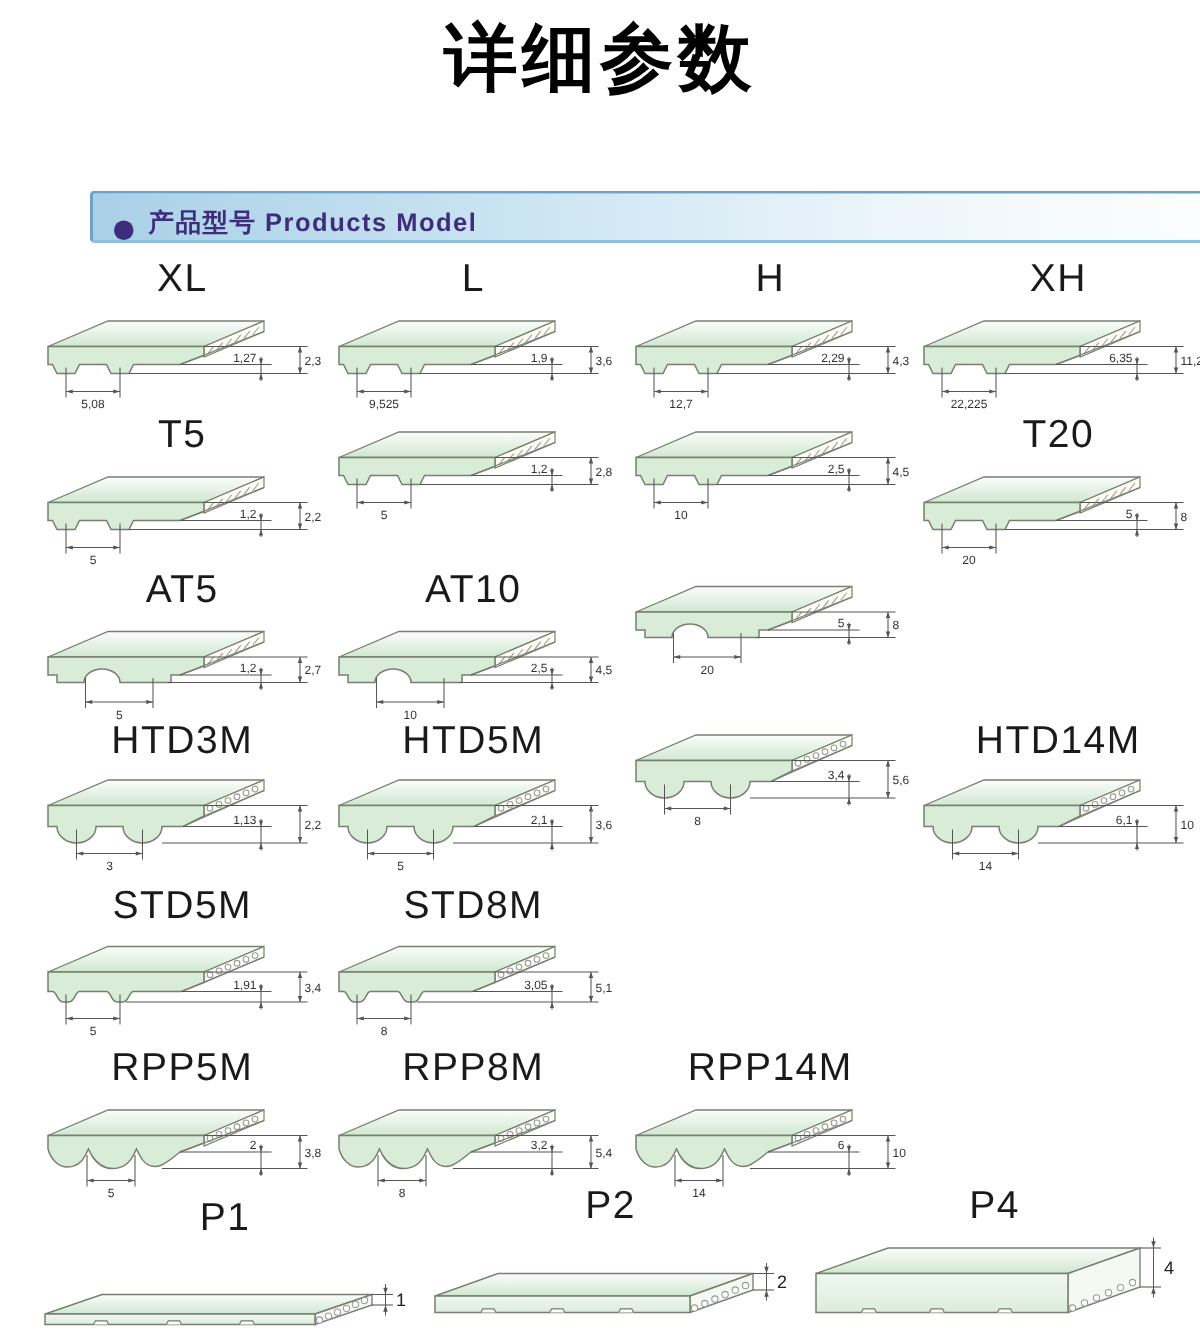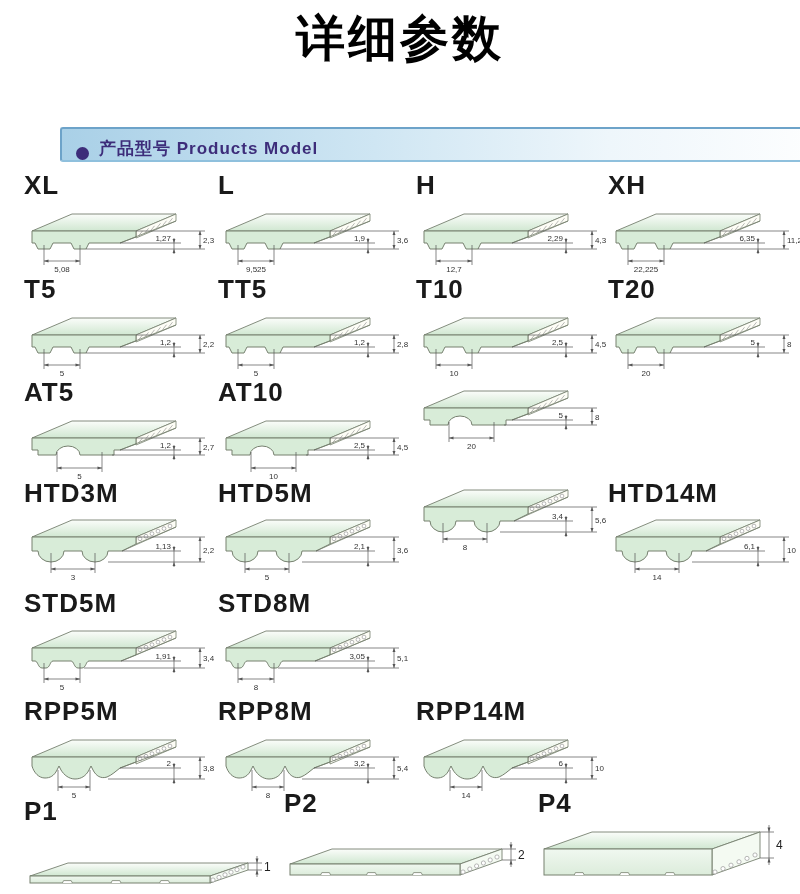--- a/index.html
+++ b/index.html
@@ -9,21 +9,21 @@
          font-size:49px;font-weight:700;color:#000;letter-spacing:3px;
          font-family:"Liberation Sans",sans-serif;}
   .section-bar{position:absolute;left:16px;top:127px;width:782px;height:31px;
        background:linear-gradient(to right,#a9d0e7 0%,#cfe6f3 40%,#eef6fb 70%,#ffffff 100%);
        border-top:2px solid #6da3c9;border-bottom:2px solid #8fc0dd;border-left:2px solid #6da3c9;
        border-radius:3px 0 0 3px;display:flex;align-items:flex-end;margin-left:44px;}
   .bullet{display:inline-block;width:13px;height:13px;border-radius:50%;
           background:#3d2d7a;margin:0 10px 0 14px;flex:0 0 auto;}
   .section-text{font-size:17px;font-weight:700;color:#3d2d7a;letter-spacing:1px;}
   .cell{position:absolute;}
-  .mlabel{font-size:26px;font-weight:700;color:#1a1a1a;letter-spacing:1px;height:30px;}
+  .mlabel{font-size:26px;font-weight:400;color:#1a1a1a;letter-spacing:1px;height:30px;text-align:center;}
   svg.diag{display:block;margin-top:1px;overflow:visible;}
   svg text{font-family:"Liberation Sans",sans-serif;font-size:8px;fill:#333;}
   svg text.big{font-size:12px;fill:#222;}
 </style>
 </head>
 <body>
 
 <svg width="0" height="0" style="position:absolute" aria-hidden="true">
   <defs>
     <linearGradient id="gtop" x1="0" y1="0" x2="0" y2="1">
@@ -199,21 +199,20 @@
       <polygon points="150,42 148.6,38 151.4,38" fill="#555555"></polygon>
       <polygon points="150,48 148.6,52 151.4,52" fill="#555555"></polygon>
       <text x="147" y="40" text-anchor="end">1,2</text>
       <line x1="176" y1="30" x2="176" y2="48" stroke="#555555" stroke-width="0.7"></line>
       <polygon points="176,30 174.5,34 177.5,34" fill="#555555"></polygon>
       <polygon points="176,48 174.5,44 177.5,44" fill="#555555"></polygon>
       <text x="179" y="42" text-anchor="start">2,2</text>
     </svg>
   </div>
 <div class="cell" style="left:218px;top:274px">
-    <div class="mlabel">TT5</div>
     <svg class="diag" width="195" height="78" viewBox="0 0 195 78">
       <polygon points="8,30 112,30 152,13 48,13" fill="url(#gtop)" stroke="#76806f" stroke-width="0.9"></polygon>
       <polygon points="112,30 152,13 152,20 112,37" fill="#fdfdf6" stroke="#76806f" stroke-width="0.8"></polygon>
       <line x1="114.5" y1="34.9375" x2="118.5" y2="29.9375" stroke="#999" stroke-width="0.7"></line>
       <line x1="120.5" y1="32.3875" x2="124.5" y2="27.3875" stroke="#999" stroke-width="0.7"></line>
       <line x1="126.5" y1="29.8375" x2="130.5" y2="24.8375" stroke="#999" stroke-width="0.7"></line>
       <line x1="132.5" y1="27.2875" x2="136.5" y2="22.2875" stroke="#999" stroke-width="0.7"></line>
       <line x1="138.5" y1="24.7375" x2="142.5" y2="19.7375" stroke="#999" stroke-width="0.7"></line>
       <line x1="144.5" y1="22.1875" x2="148.5" y2="17.1875" stroke="#999" stroke-width="0.7"></line>
       <path d="M8,30 L112,30 L112,36 L96,42 L65,42 L62,48 L50,48 L47,42 L29,42 L26,48 L14,48 L11,42 L8,42 Z" fill="#d8ecd8" stroke="#76806f" stroke-width="1"></path>
@@ -231,21 +230,20 @@
       <polygon points="150,42 148.6,38 151.4,38" fill="#555555"></polygon>
       <polygon points="150,48 148.6,52 151.4,52" fill="#555555"></polygon>
       <text x="147" y="40" text-anchor="end">1,2</text>
       <line x1="176" y1="30" x2="176" y2="48" stroke="#555555" stroke-width="0.7"></line>
       <polygon points="176,30 174.5,34 177.5,34" fill="#555555"></polygon>
       <polygon points="176,48 174.5,44 177.5,44" fill="#555555"></polygon>
       <text x="179" y="42" text-anchor="start">2,8</text>
     </svg>
   </div>
 <div class="cell" style="left:416px;top:274px">
-    <div class="mlabel">T10</div>
     <svg class="diag" width="195" height="78" viewBox="0 0 195 78">
       <polygon points="8,30 112,30 152,13 48,13" fill="url(#gtop)" stroke="#76806f" stroke-width="0.9"></polygon>
       <polygon points="112,30 152,13 152,20 112,37" fill="#fdfdf6" stroke="#76806f" stroke-width="0.8"></polygon>
       <line x1="114.5" y1="34.9375" x2="118.5" y2="29.9375" stroke="#999" stroke-width="0.7"></line>
       <line x1="120.5" y1="32.3875" x2="124.5" y2="27.3875" stroke="#999" stroke-width="0.7"></line>
       <line x1="126.5" y1="29.8375" x2="130.5" y2="24.8375" stroke="#999" stroke-width="0.7"></line>
       <line x1="132.5" y1="27.2875" x2="136.5" y2="22.2875" stroke="#999" stroke-width="0.7"></line>
       <line x1="138.5" y1="24.7375" x2="142.5" y2="19.7375" stroke="#999" stroke-width="0.7"></line>
       <line x1="144.5" y1="22.1875" x2="148.5" y2="17.1875" stroke="#999" stroke-width="0.7"></line>
       <path d="M8,30 L112,30 L112,36 L96,42 L65,42 L62,48 L50,48 L47,42 L29,42 L26,48 L14,48 L11,42 L8,42 Z" fill="#d8ecd8" stroke="#76806f" stroke-width="1"></path>

